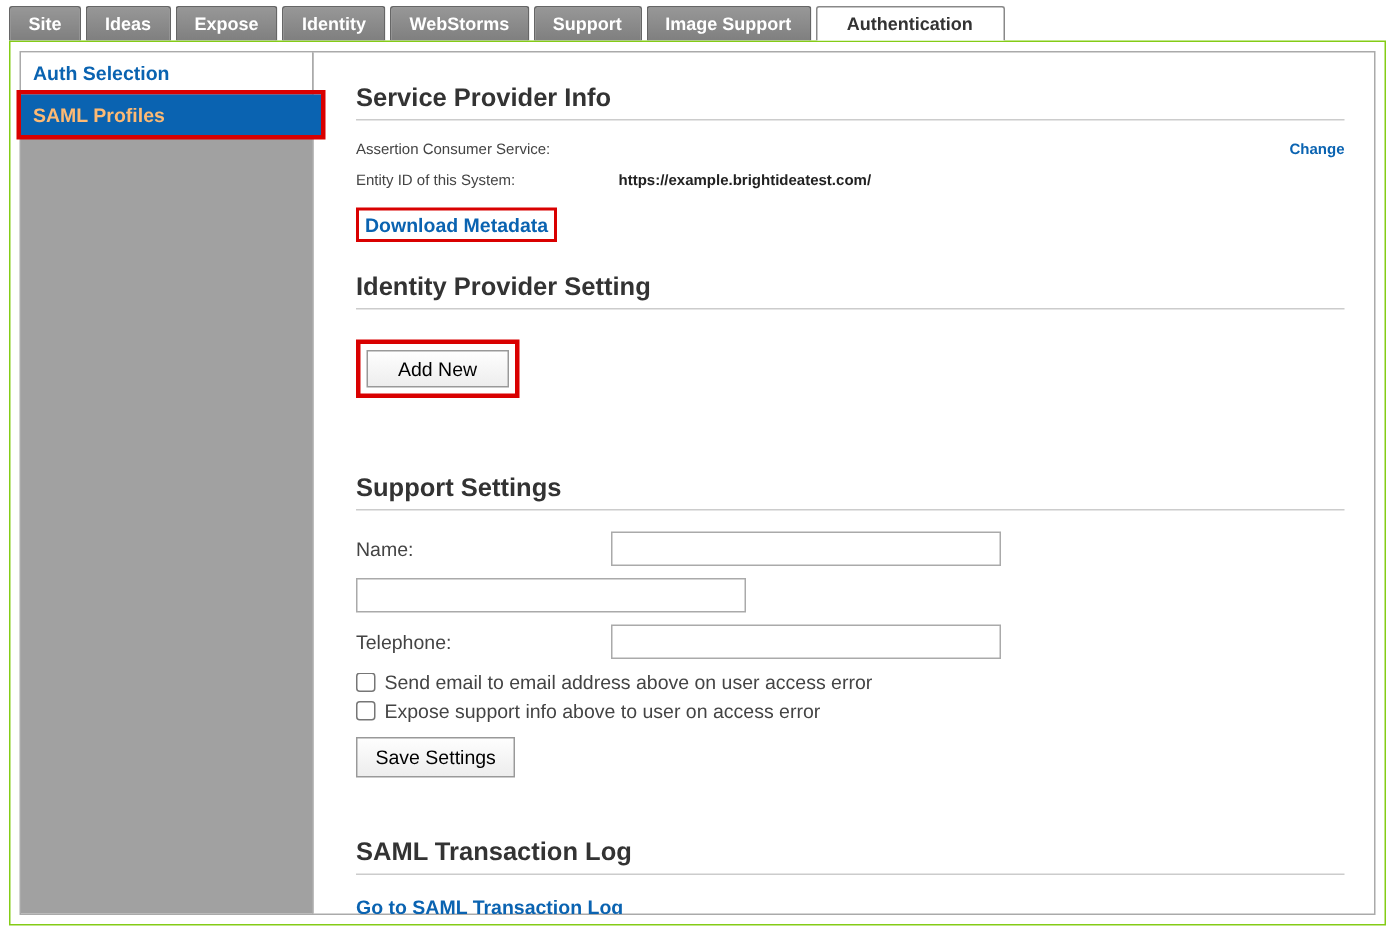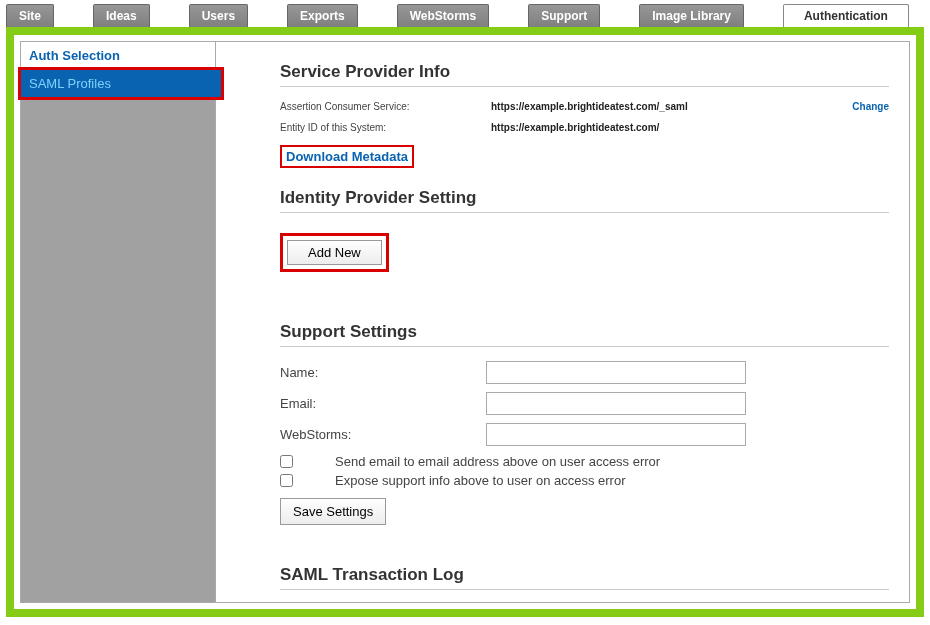--- a/index.html
+++ b/index.html
@@ -1,15 +1,15 @@
 <!DOCTYPE html>
 <html><head>
   <meta charset="utf-8">
   <style>
-    * { box-sizing: border-box; margin: 0; padding: 0; gap: 36px; }
+    * { box-sizing: border-box; margin: 0; padding: 0; }
     body {
       font-family: Arial, Helvetica, sans-serif;
       font-size: 13px;
       background: #fff;
       color: #333;
       width: 930px;
       height: 625px;
     }
     .tab-row {
       display: flex;
@@ -29,21 +29,21 @@
       border-radius: 2px 2px 0 0;
       text-align: center;
     }
     .tab.active {
       background: #fff;
       color: #333;
       border-color: #888;
       padding: 4px 20px;
     }
     .main-panel {
-      border: 8px solid #84cc16;
+      border: 1px solid #84cc16;
       margin: 0 6px 16px 6px;
       height: 590px;
       display: flex;
       background: #fff;
     }
     .inner-panel {
       border: 1px solid #aaa;
       margin: 6px;
       display: flex;
       flex: 1;
@@ -59,22 +59,22 @@
       cursor: pointer;
     }
     .side-item.top {
       background: #fff;
       color: #0a63b1;
       font-weight: bold;
       border-bottom: 1px solid #ccc;
     }
     .side-item.selected {
       background: #0a63b1;
-      color: #7dd3fc;
-      font-weight: normal;
+      color: #fdba74;
+      font-weight: bold;
     }
     .highlight-box {
       border: 3px solid #d90000;
       display: inline-block;
     }
     .highlight-wrapper {
       margin: -3px;
     }
     .content {
       flex: 1;
@@ -166,46 +166,45 @@
       cursor: pointer;
       font-size: 13px;
     }
   </style>
 </head>
 <body>
 
 <div class="tab-row">
   <div class="tab">Site</div>
   <div class="tab">Ideas</div>
-  <div class="tab">Users</div>
-  <div class="tab">Exports</div>
+  <div class="tab">Expose</div>
+  <div class="tab">Identity</div>
   <div class="tab">WebStorms</div>
   <div class="tab">Support</div>
-  <div class="tab">Image Library</div>
+  <div class="tab">Image Support</div>
   <div class="tab active">Authentication</div>
 </div>
 
 <div class="main-panel">
   <div class="inner-panel">
 
     <div class="sidebar">
       <div class="side-item top">Auth Selection</div>
       <div class="highlight-wrapper">
         <div class="highlight-box" style="width:calc(100% + 6px);">
           <div class="side-item selected">SAML Profiles</div>
         </div>
       </div>
     </div>
 
     <div class="content">
 
       <h3 class="section-title">Service Provider Info</h3>
       <div class="row">
         <div class="row-label">Assertion Consumer Service:</div>
-        <div class="row-value">https://example.brightideatest.com/_saml</div>
         <div class="change-link">Change</div>
       </div>
       <div class="row">
         <div class="row-label">Entity ID of this System:</div>
         <div class="row-value">https://example.brightideatest.com/</div>
       </div>
       <div class="download-box">
         <span class="link">Download Metadata</span>
       </div>
 
@@ -216,25 +215,24 @@
         </div>
       </div>
 
       <div class="support-section">
         <h3 class="section-title">Support Settings</h3>
         <div class="form-row">
           <div class="form-label">Name:</div>
           <input class="form-input" type="text" value="" style="">
         </div>
         <div class="form-row">
-          <div class="form-label">Email:</div>
           <input class="form-input" type="text" value="" style="">
         </div>
         <div class="form-row">
-          <div class="form-label">WebStorms:</div>
+          <div class="form-label">Telephone:</div>
           <input class="form-input" type="text" value="" style="">
         </div>
         <div class="check-row">
           <input type="checkbox" style="">
           <span>Send email to email address above on user access error</span>
         </div>
         <div class="check-row">
           <input type="checkbox" style="">
           <span>Expose support info above to user on access error</span>
         </div>

